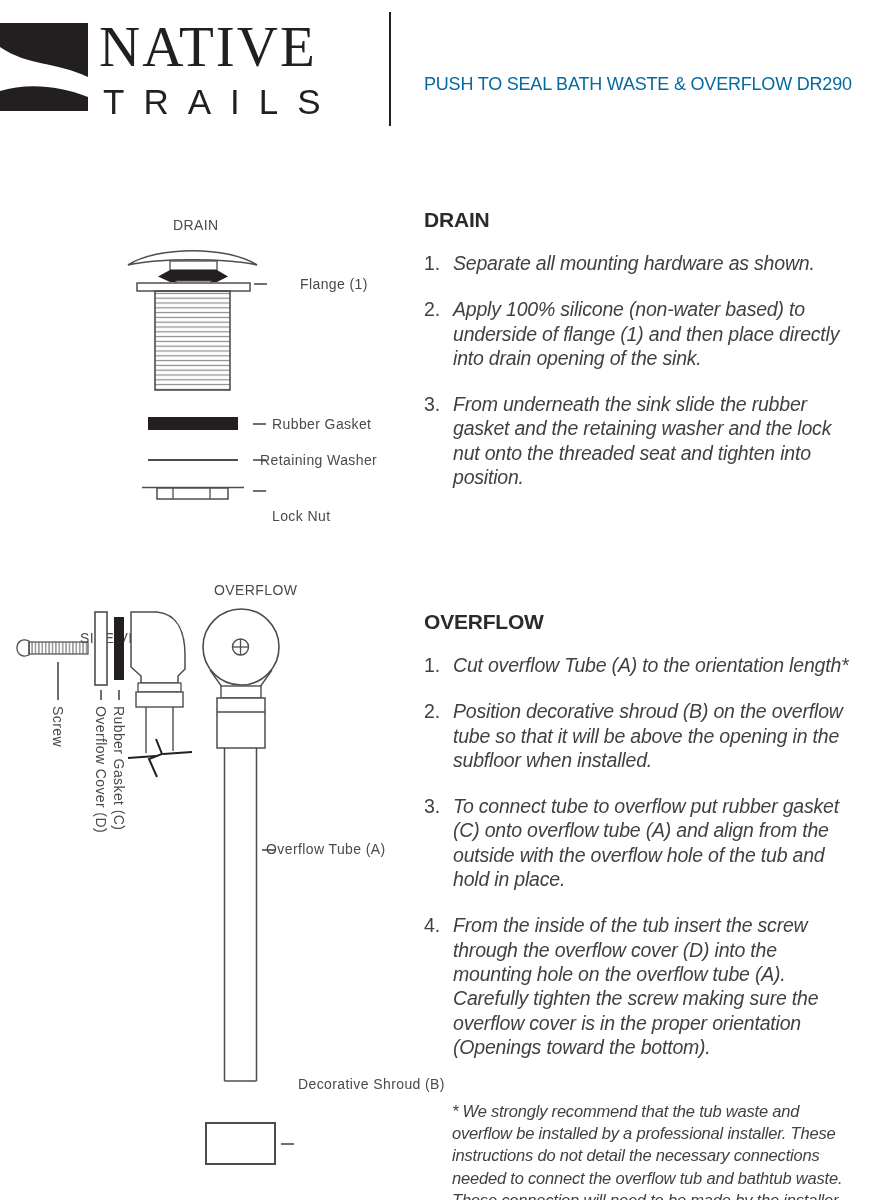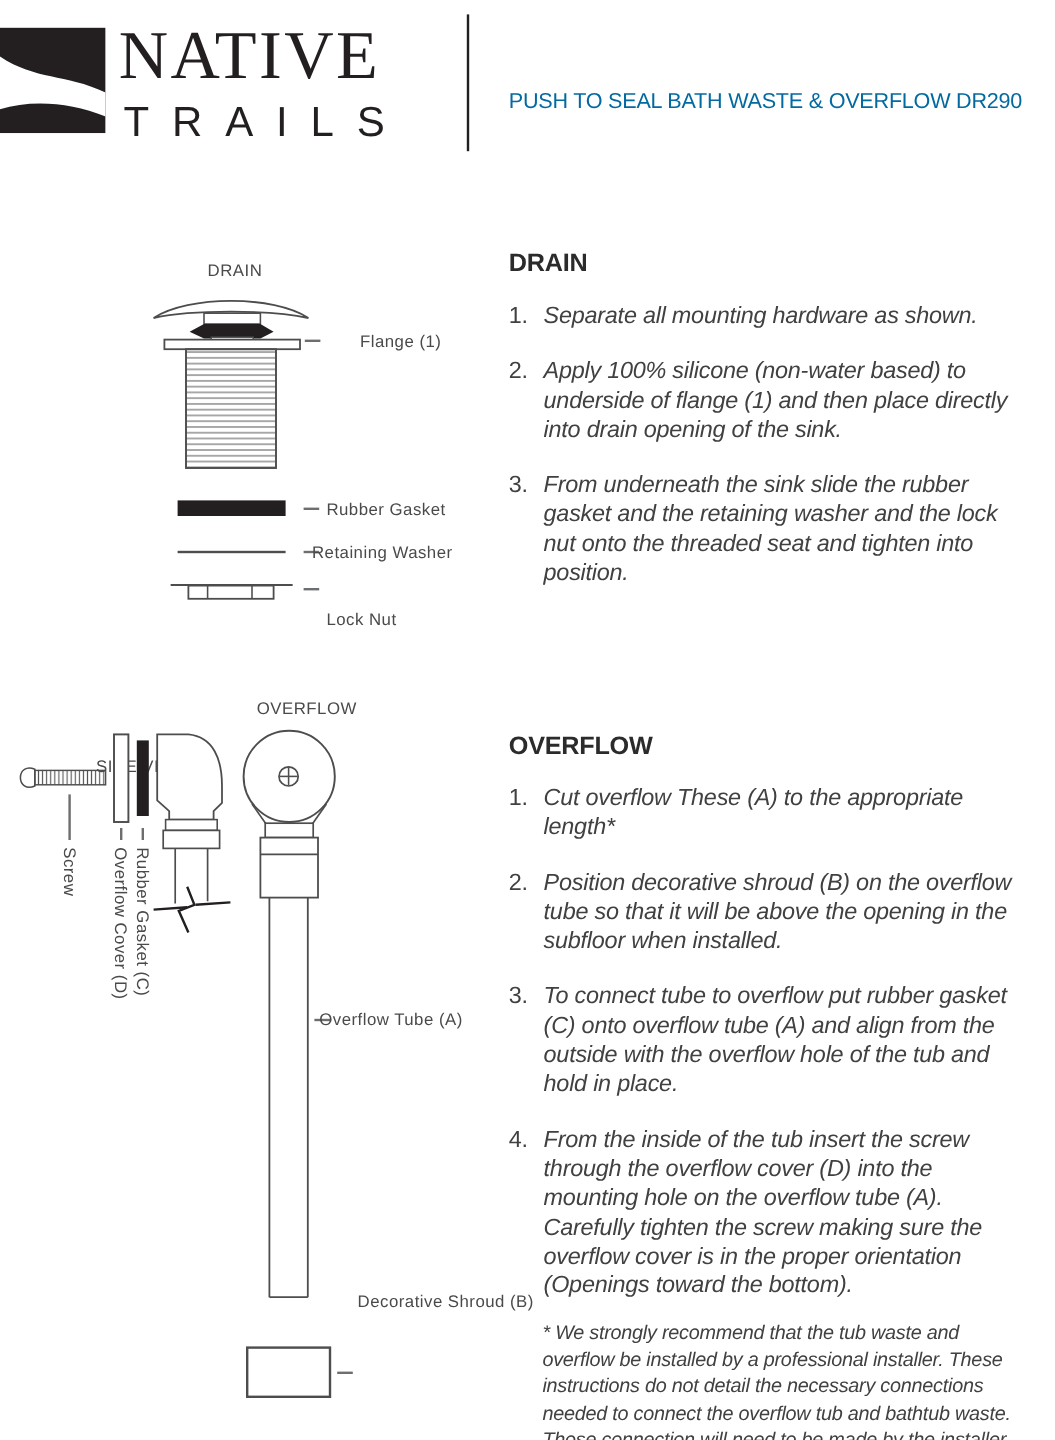--- a/index.html
+++ b/index.html
@@ -155,21 +155,21 @@
     <div class="step">
       <div class="num">3.</div>
       <div class="txt">From underneath the sink slide the rubber gasket and the retaining washer and the lock nut onto the threaded seat and tighten into position.</div>
     </div>
   </div>
 
   <div class="abs section-heading" style="left:424px;top:610px;">OVERFLOW</div>
   <div class="abs steps" style="left:424px;top:653px;">
     <div class="step">
       <div class="num">1.</div>
-      <div class="txt">Cut overflow These (A) to the appropriate length*</div>
+      <div class="txt">Cut overflow Tube (A) to the orientation length*</div>
     </div>
     <div class="step">
       <div class="num">2.</div>
       <div class="txt">Position decorative shroud (B) on the overflow tube so that it will be above the opening in the subfloor when installed.</div>
     </div>
     <div class="step">
       <div class="num">3.</div>
       <div class="txt">To connect tube to overflow put rubber gasket (C) onto overflow tube (A) and align from the outside with the overflow hole of the tub and hold in place.</div>
     </div>
     <div class="step">

